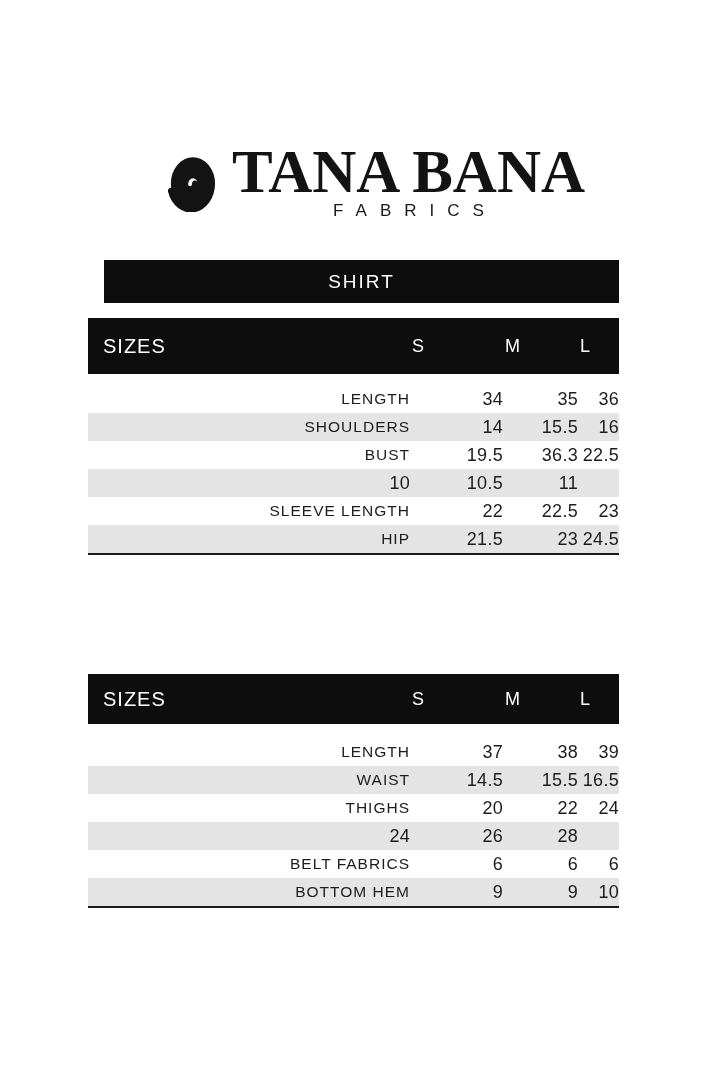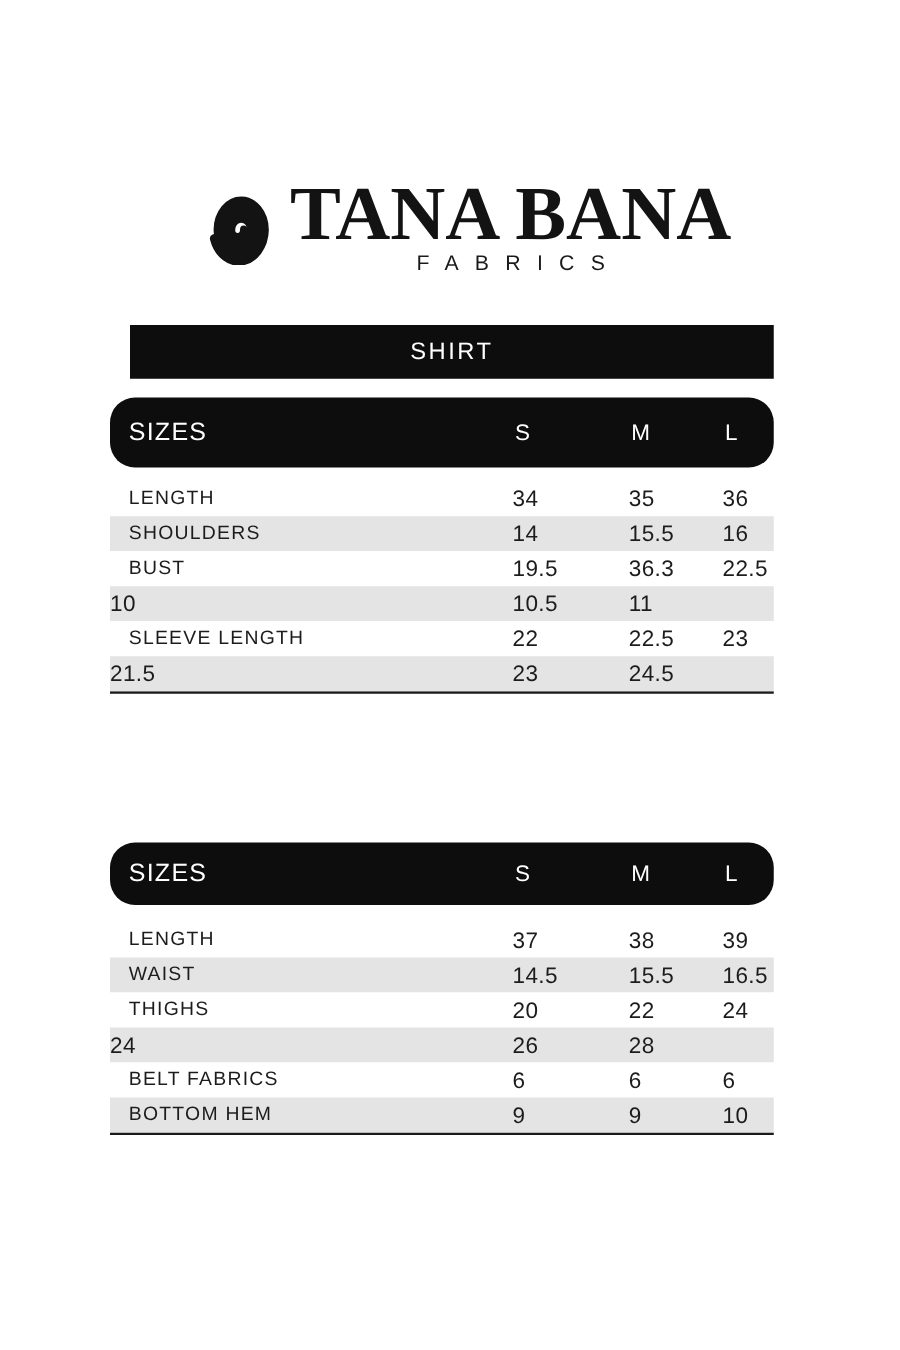--- a/index.html
+++ b/index.html
@@ -27,30 +27,30 @@
   
   .content { position:absolute; left:88px; top:260px; width:531px; }
   .section.trouser { margin-top:119px; }
   .title-bar {
     height:43px; background:#0d0d0d; color:#ffffff;
     display:flex; align-items:center; justify-content:center;
     font-size:19px; letter-spacing:2px; font-weight:400;margin-left:16px;
   }
   .grid { display:grid; grid-template-columns:322px 93px 75px 41px; align-items:center; }
   .sizes-bar {
-    margin-top:15px; background:#0d0d0d; color:#ffffff;border-radius:20px;
+    margin-top:15px; background:#0d0d0d; color:#ffffff;
   }
   .section.shirt .sizes-bar { height:56px; }
   .section.trouser .sizes-bar { height:50px; }
   .sizes-bar .sizes-label { padding-left:15px; font-size:20px; letter-spacing:1px; }
   .sizes-bar .col { font-size:18px; padding-left:2px; letter-spacing:1px; }
   .rows { }
   .section.shirt .rows { margin-top:11px; }
   .section.trouser .rows { margin-top:14px; }
-  .rows { border-bottom:2px solid #1a1a1a; }
+  .rows { border-bottom:2px solid #1a1a1a;text-align:right; }
   .row { height:28px; background:#ffffff; }
   .row.alt { background:#e4e4e4; }
   .cell.label { padding-left:15px; font-size:15.5px; letter-spacing:1px; white-space:nowrap; }
   .cell.val { font-size:18px; white-space:nowrap; letter-spacing:0.3px; }
 </style>
 </head>
 <body>
 
 <div class="logo">
   <svg class="logo-mark" viewBox="26 28 52 48" preserveAspectRatio="none" aria-hidden="true">
@@ -98,20 +98,21 @@
           <span class="cell val">10.5</span>
           <span class="cell val">11</span>
         </div>
         <div class="row grid">
           <span class="cell label">SLEEVE LENGTH</span>
           <span class="cell val">22</span>
           <span class="cell val">22.5</span>
           <span class="cell val">23</span>
         </div>
         <div class="row grid alt">
+          <span class="cell label">HIP</span>
           <span class="cell val">21.5</span>
           <span class="cell val">23</span>
           <span class="cell val">24.5</span>
         </div>
       </div>
   </div>
 
   <div class="section trouser">
     <div class="sizes-bar grid">
       <span class="sizes-label">SIZES</span>

